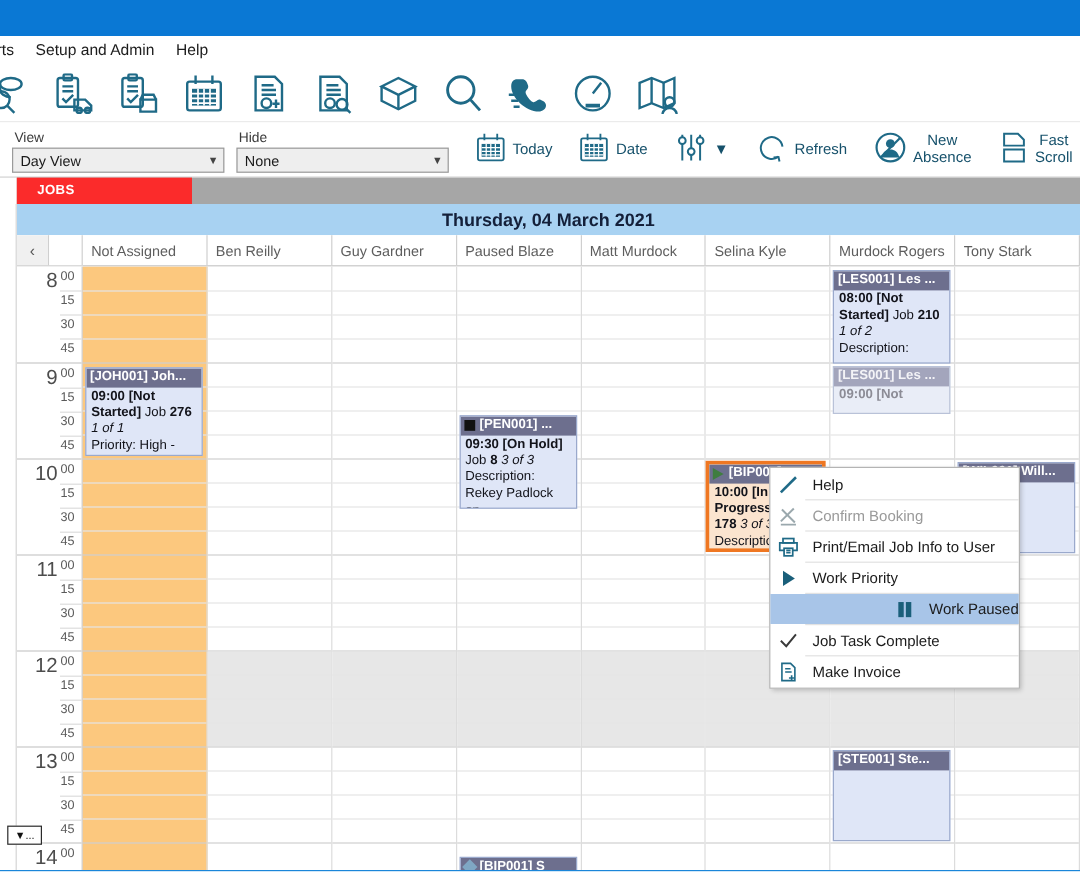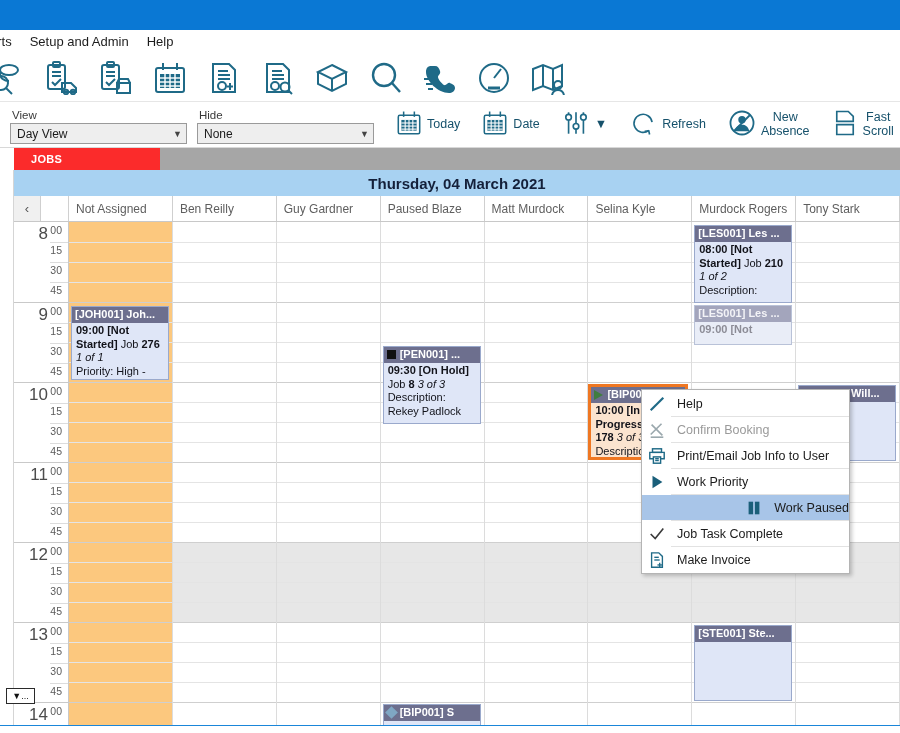--- a/index.html
+++ b/index.html
@@ -656,21 +656,21 @@
               <div>
                 <span>Job</span>
                 <span class="b">8</span>
                 <span class="it">3 of 3</span>
               </div>
               <div>Description:</div>
               <div>Rekey Padlock on</div>
             </div>
           </div>
 
-          <div class="appt" style="top:482px; height:30px;">
+          <div class="appt" style="top:492px; height:18px;">
             <div class="hd">
               <span class="dia"></span>
               <span>[BIP001] S</span>
             </div>
           </div>
         </div>
 
         <div class="col">
           <div class="colrows">
             <div class="rowline" style="top:20px"></div>

